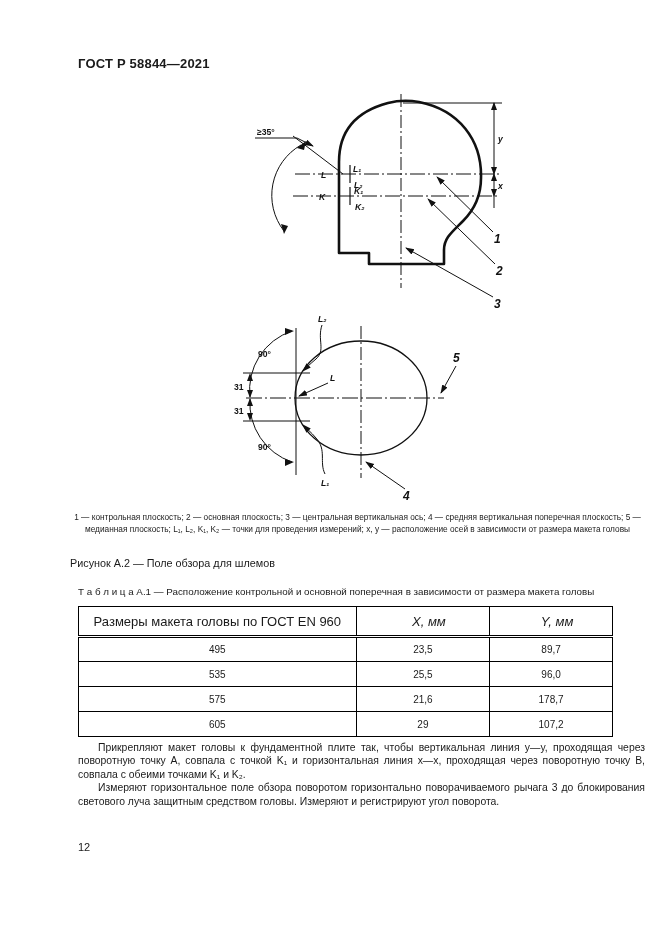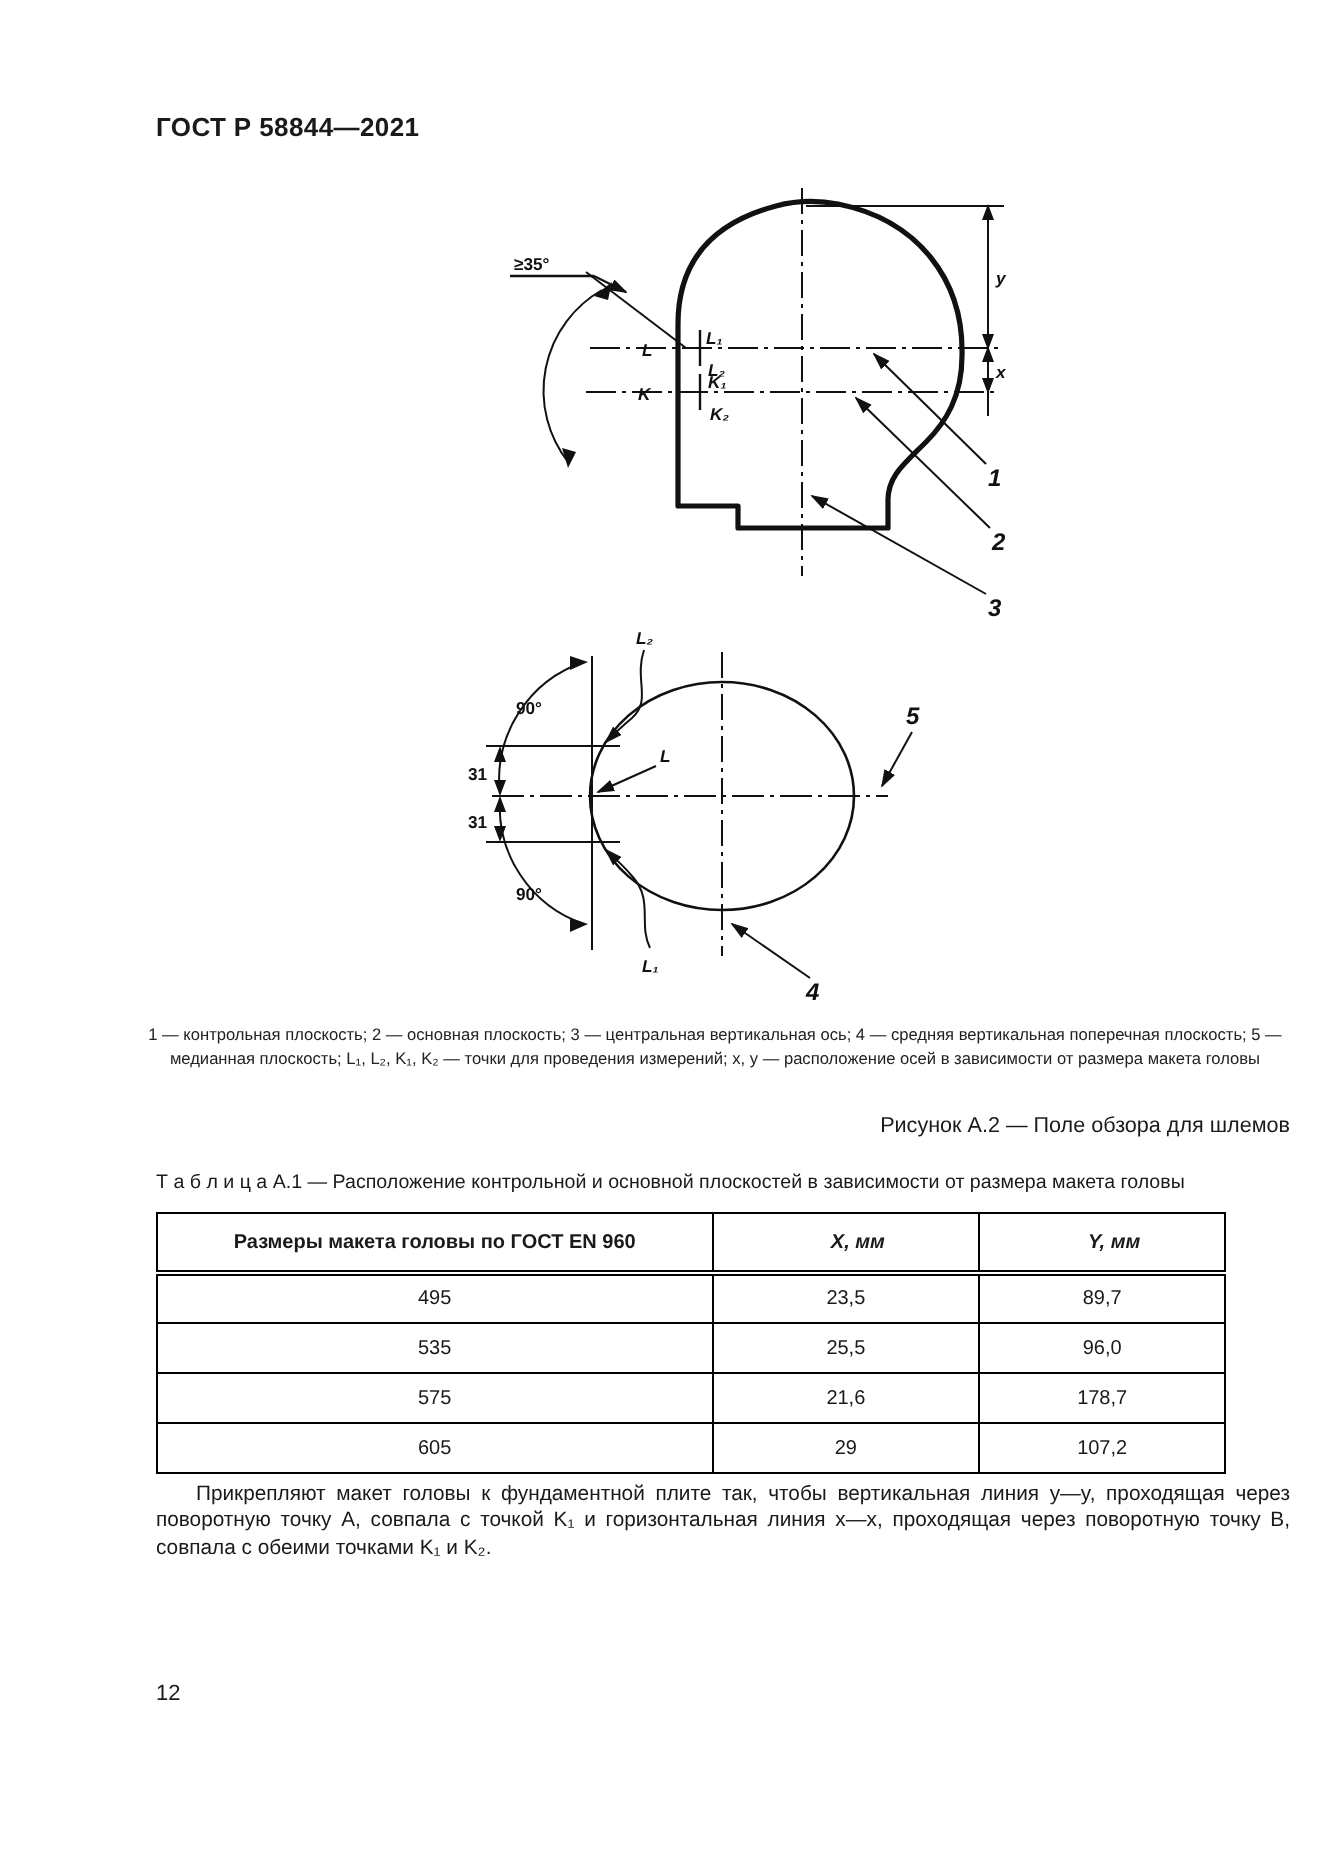--- a/index.html
+++ b/index.html
@@ -3,26 +3,26 @@
 <meta charset="utf-8">
 <style>
   * { margin:0; padding:0; box-sizing:border-box; }
   body { background:#e8e8e8; font-family:"Liberation Sans", sans-serif; color:#1a1a1a; }
   .page { position:relative; width:661px; height:935px; background:#ffffff; margin:0 auto; overflow:hidden; }
   .doc-header { position:absolute; left:78px; top:56px; font-size:13px; font-weight:bold; letter-spacing:.2px; }
   .fig { position:absolute; }
   .fig svg { display:block; }
   .legend { position:absolute; left:70px; top:512px; width:575px; text-align:center;
             font-size:8.3px; line-height:1.4; color:#222; }
-  .caption { position:absolute; left:70px; top:557px; width:575px; text-align:right; font-size:10.8px; }
+  .caption { position:absolute; left:70px; top:557px; width:575px; text-align:left; font-size:10.8px; }
   .tbl-title { position:absolute; left:78px; top:586px; width:545px; font-size:9.8px; }
   table.gost { position:absolute; left:78px; top:606px; width:535px; border-collapse:collapse;
                font-size:10px; table-layout:fixed; }
   table.gost th, table.gost td { border:1px solid #000; text-align:center; vertical-align:middle; }
-  table.gost th { font-weight:bold; font-size:10px; height:30px; border-bottom:3px double #000; }
+  table.gost th { font-weight:normal; font-size:13px; height:30px; border-bottom:3px double #000; }
   table.gost td { height:25px; }
   .col1 { width:52%; } .col2 { width:25%; } .col3 { width:23%; }
   .unit-cell { font-style:italic;padding-left:12px; }
   .bodytext { position:absolute; left:78px; top:741px; width:567px; font-size:10.4px;
               line-height:1.29; text-align:justify; }
   .bodytext p { text-indent:20px; }
   .page-number { position:absolute; left:78px; top:841px; font-size:11px; }
   text { fill:#111; }
   .svglbl { font-family:"Liberation Sans", sans-serif; font-style:italic; font-size:8.6px; font-weight:bold; }
   .svgnum { font-family:"Liberation Sans", sans-serif; font-style:italic; font-size:12px; font-weight:bold; }
@@ -130,21 +130,21 @@
       <line x1="243" y1="56" x2="228" y2="83" stroke="#111" stroke-width="1" marker-end="url(#ah2)"></line>
       <text class="svgnum" x="190" y="190">4</text>
       <line x1="192" y1="179" x2="153" y2="152" stroke="#111" stroke-width="1" marker-end="url(#ah2)"></line>
     </svg>
   </div>
 
   <div class="legend">1 — контрольная плоскость; 2 — основная плоскость; 3 — центральная вертикальная ось; 4 — средняя вертикальная поперечная плоскость; 5 — медианная плоскость; L₁, L₂, K₁, K₂ — точки для проведения измерений; x, y — расположение осей в зависимости от размера макета головы</div>
 
   <div class="caption">Рисунок А.2 — Поле обзора для шлемов</div>
 
-  <div class="tbl-title">Т а б л и ц а   А.1 — Расположение контрольной и основной плоскостей в зависимости от размера макета головы</div>
+  <div class="tbl-title">Т а б л и ц а   А.1 — Расположение контрольной и основной поперечная в зависимости от размера макета головы</div>
 
   <table class="gost">
     <colgroup>
         <col class="col1">
         <col class="col2">
         <col class="col3">
       </colgroup>
     <thead>
       <tr>
         <th>Размеры макета головы по ГОСТ EN 960</th>
@@ -171,17 +171,18 @@
       <tr>
         <td>605</td>
         <td>29</td>
         <td>107,2</td>
       </tr>
     </tbody>
   </table>
 
   <div class="bodytext">
     <p>Прикрепляют макет головы к фундаментной плите так, чтобы вертикальная линия y—y, проходящая через поворотную точку А, совпала с точкой K₁ и горизонтальная линия x—x, проходящая через поворотную точку В, совпала с обеими точками K₁ и K₂.</p>
+    <p>Измеряют горизонтальное поле обзора поворотом горизонтально поворачиваемого рычага 3 до блокирования светового луча защитным средством головы. Измеряют и регистрируют угол поворота.</p>
   </div>
 
   <div class="page-number">12</div>
 
 </div>
 
 </body></html>

